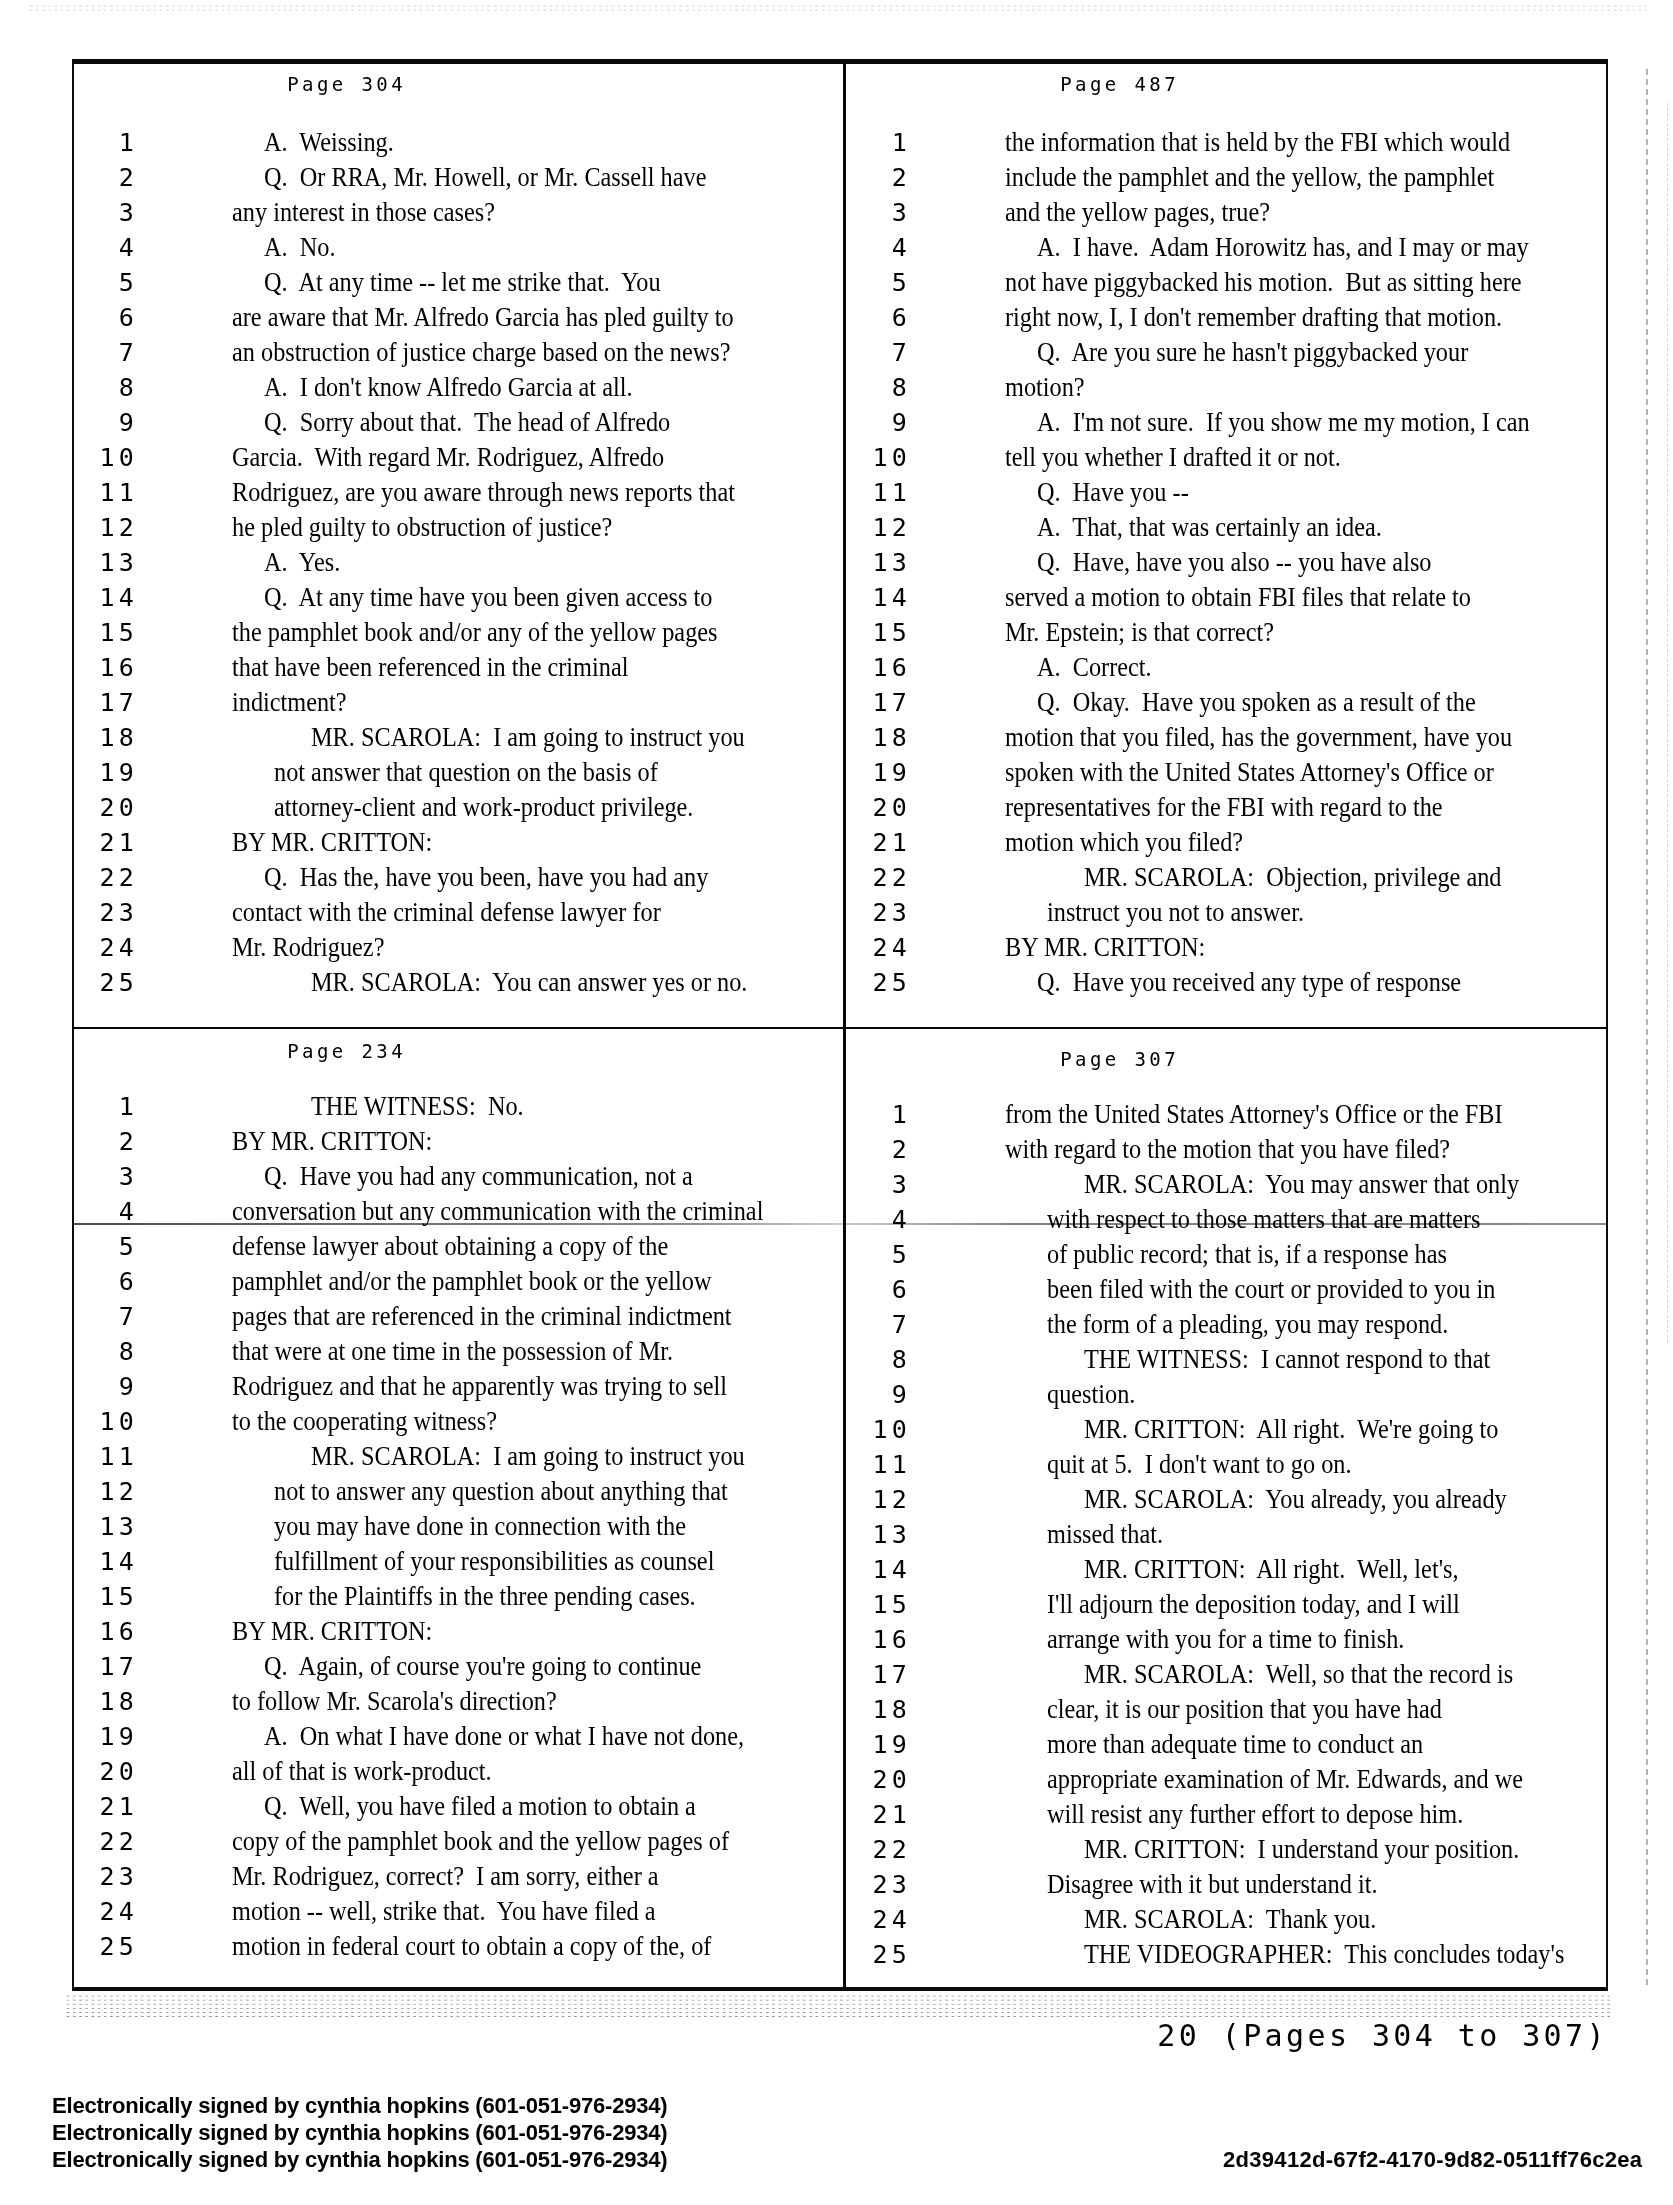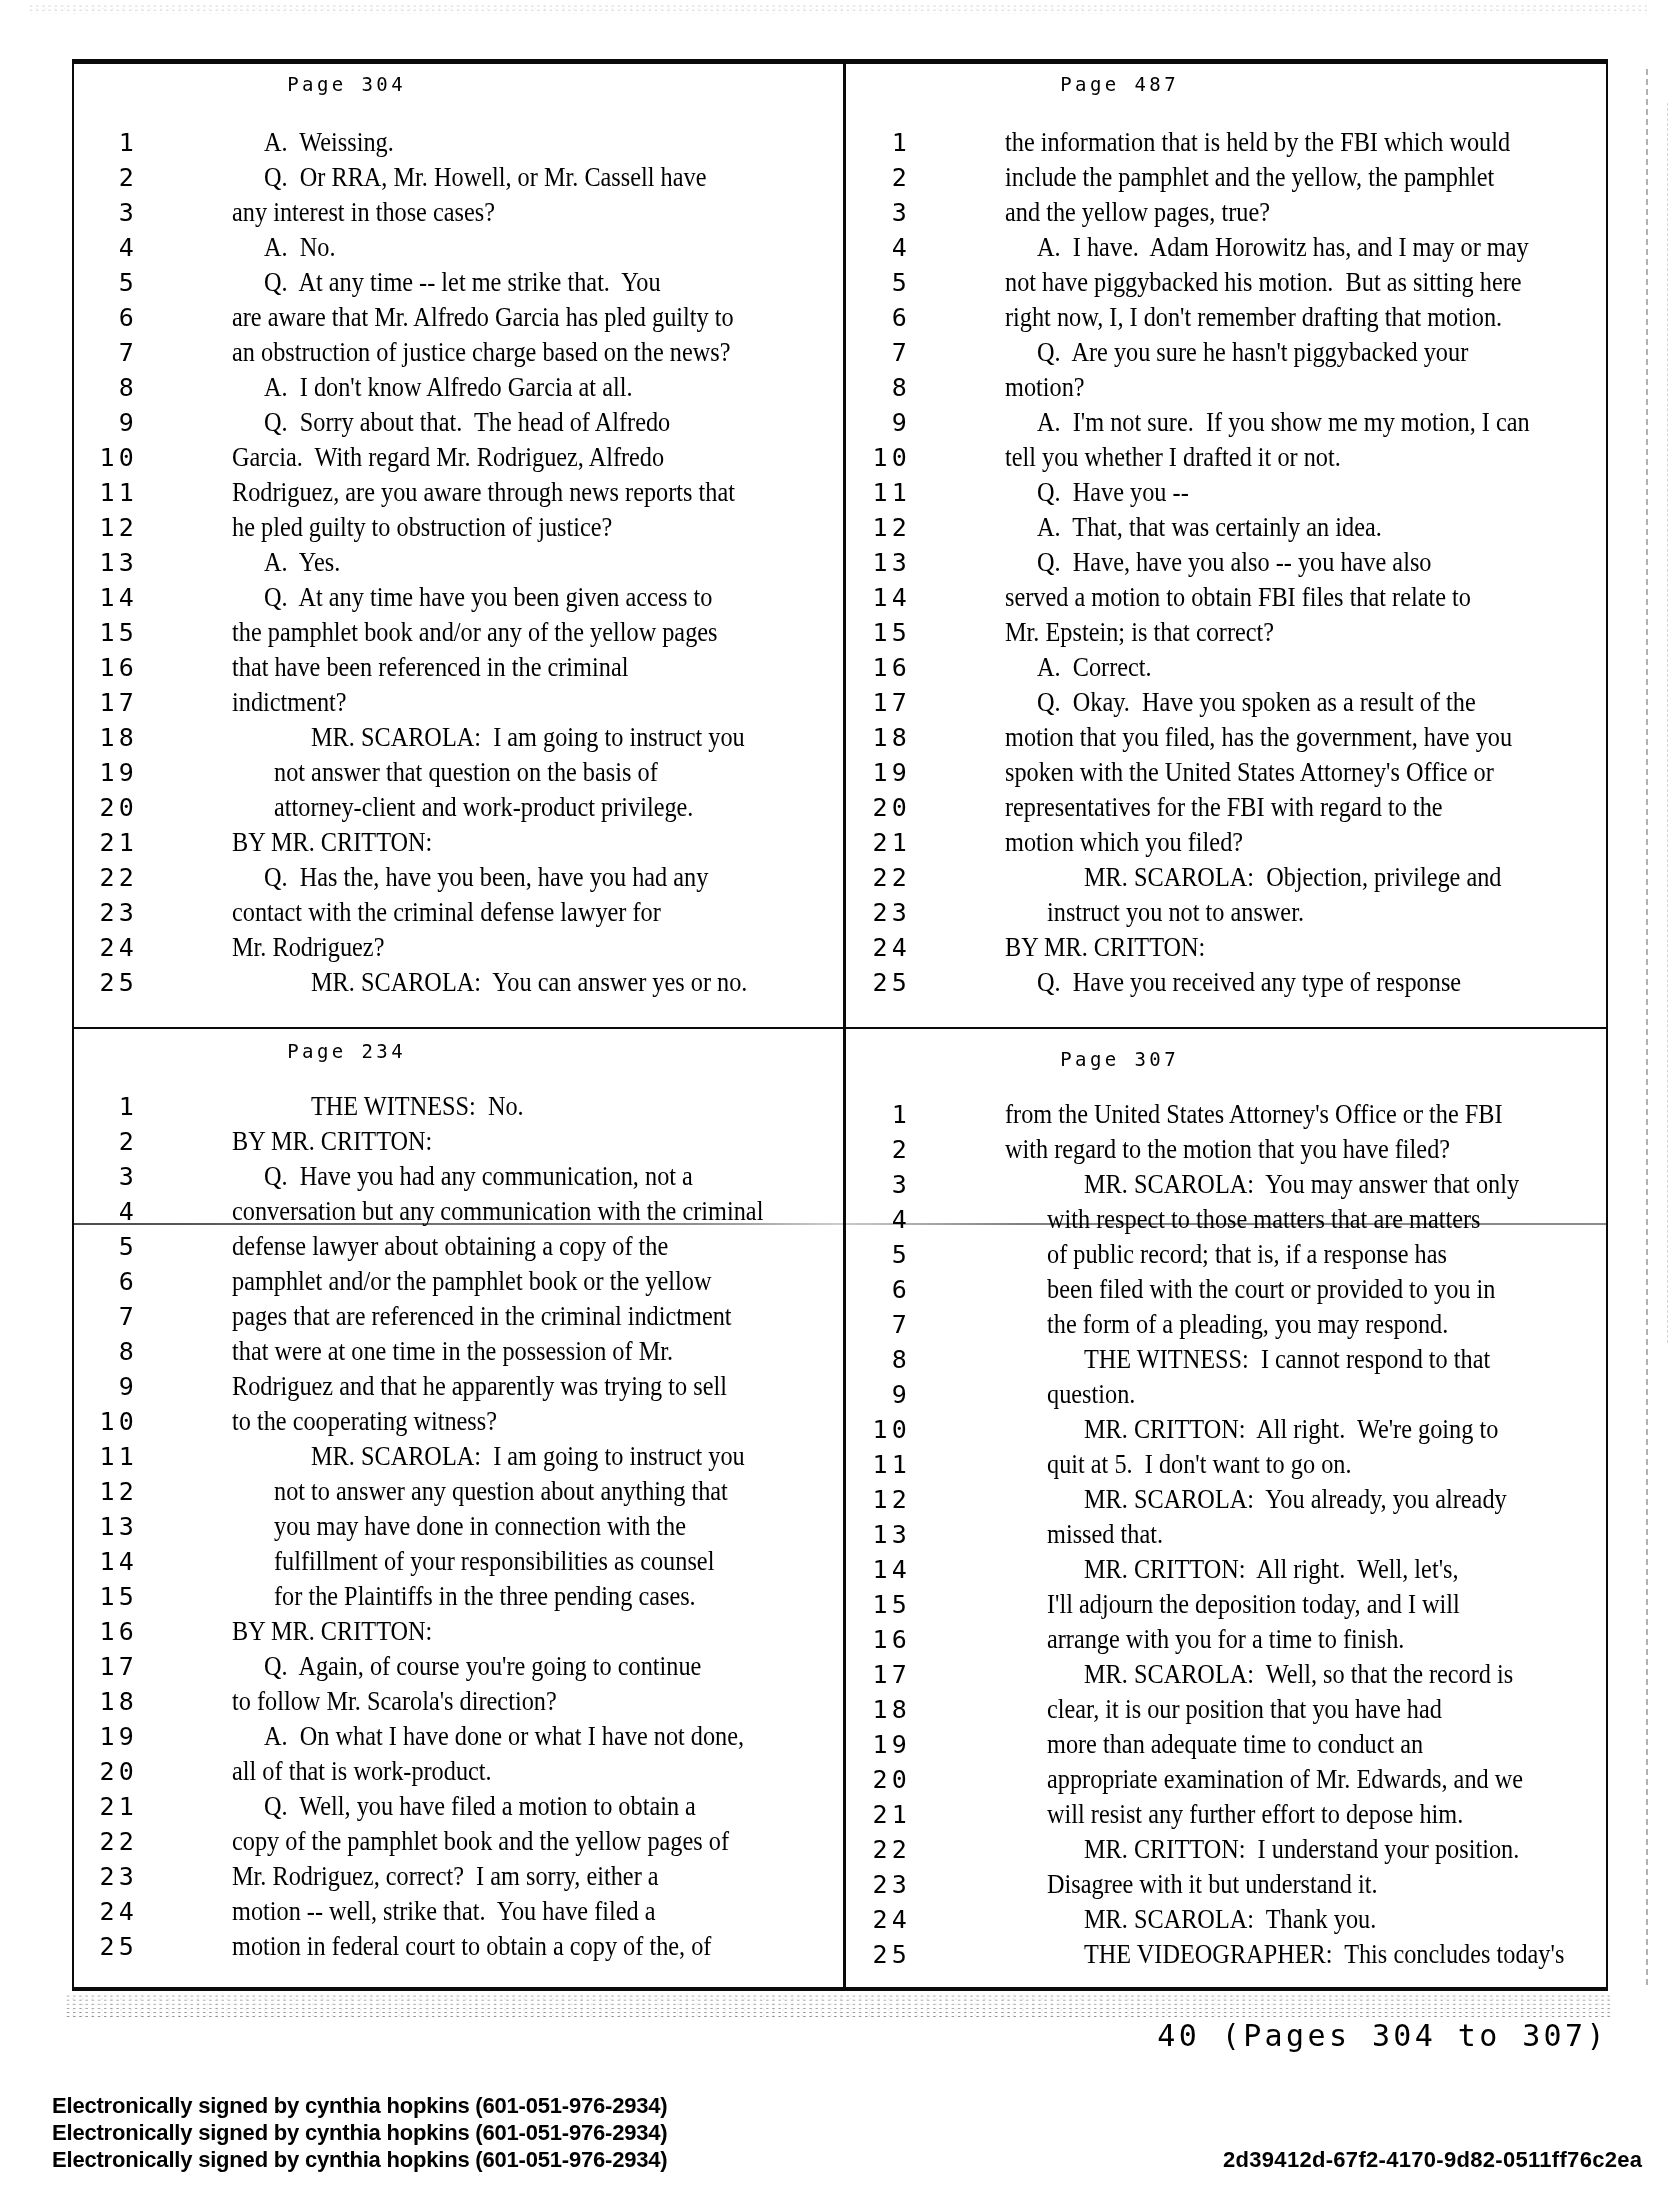--- a/index.html
+++ b/index.html
@@ -614,21 +614,21 @@
       </div>
     </div>
 </div>
 
 <div class="crease"></div>
 
 <div class="noise-bottom speckle"></div>
 <div class="edge-dots-1"></div>
 <div class="edge-dots-2"></div>
 
-<div class="page-summary">40 (Pages 304 to 307)</div>
+<div class="page-summary">20 (Pages 304 to 307)</div>
 
 <div class="signatures">
 
     <div class="sig-line">Electronically signed by cynthia hopkins (601-051-976-2934)</div>
 
     <div class="sig-line">Electronically signed by cynthia hopkins (601-051-976-2934)</div>
 
     <div class="sig-line">Electronically signed by cynthia hopkins (601-051-976-2934)</div>
   </div>
 

